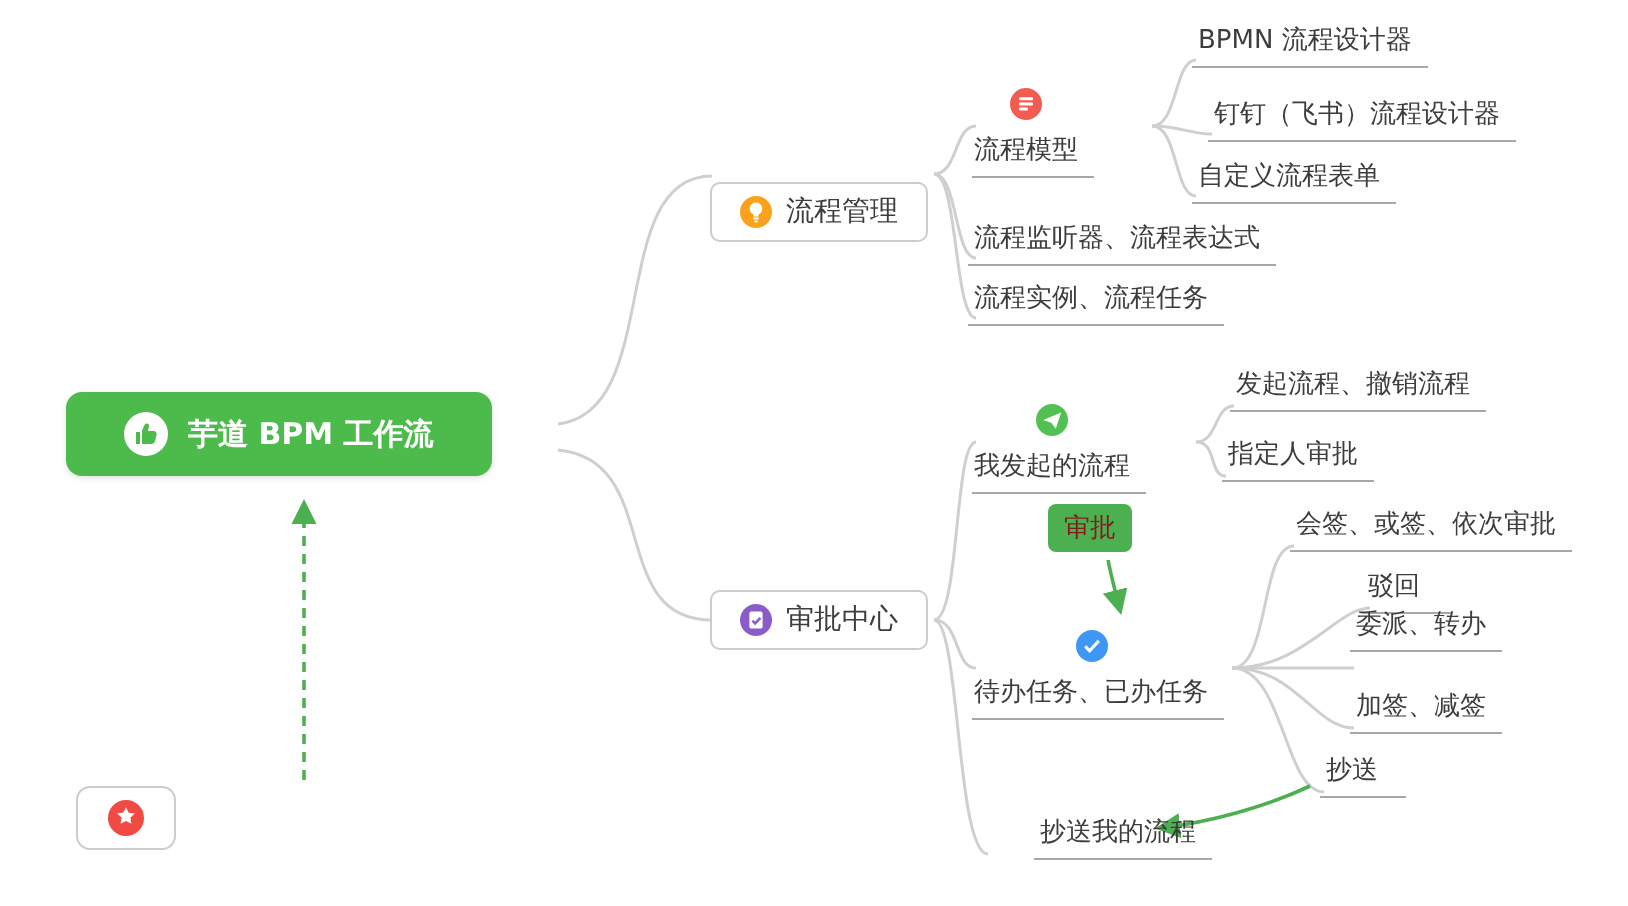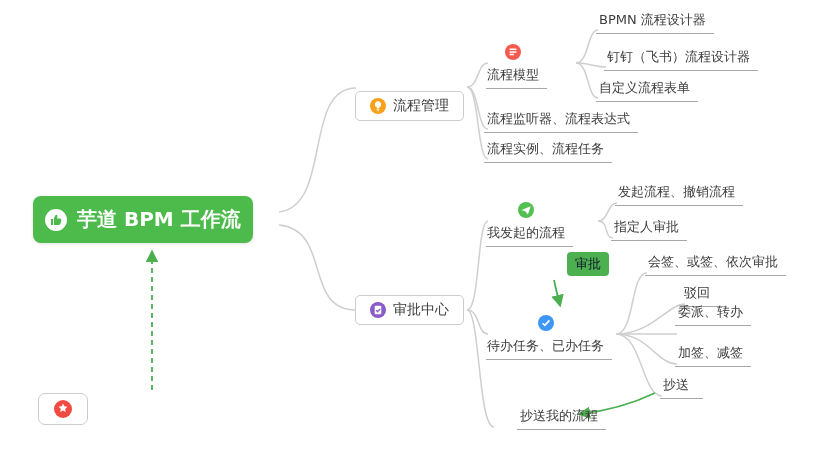--- a/index.html
+++ b/index.html
@@ -13,36 +13,36 @@
   html,body{background:#fff;}
   body{font-family:"DejaVu Sans","Liberation Sans",sans-serif;color:var(--text,#3d3d3d);}
   .canvas{position:relative;width:814px;height:453px;overflow:hidden;background:#fff;}
   .wires{position:absolute;left:0;top:0;width:814px;height:453px;}
   .conn{fill:none;stroke:var(--connector,#cfcfcf);stroke-width:1.5;}
   .garrow{fill:none;stroke:var(--arrow-green,#4CAF50);stroke-width:1.8;}
   .dashed{stroke-dasharray:5 4;}
   .ah-fill{fill:var(--arrow-green,#4CAF50);}
 
   .root{position:absolute;left:33px;top:196px;display:flex;align-items:center;gap:10px;
-    background:var(--root-bg,#4CBB4C);color:#fff;border-radius:8px;padding:10px 12px;
-    font-size:20px;font-weight:bold;white-space:nowrap;box-shadow:0 1px 3px rgba(0,0,0,.12);}
+    background:var(--root-bg,#4CBB4C);color:#fff;border-radius:8px;padding:10px 29px;
+    font-size:15px;font-weight:bold;white-space:nowrap;box-shadow:0 1px 3px rgba(0,0,0,.12);}
   .root .icon svg{display:block;}
 
   .box{position:absolute;display:flex;align-items:center;gap:7px;background:#fff;
     border:1px solid var(--box-border,#ccc);border-radius:5px;padding:5px 14px;
     font-size:14px;white-space:nowrap;}
   .box .icon svg{display:block;}
 
   .leaf{position:absolute;font-size:13px;color:var(--text,#3d3d3d);white-space:nowrap;
     padding:1px 8px 4px 3px;border-bottom:1.5px solid var(--underline,#a8a8a8);}
   .leaf.with-icon{display:flex;align-items:center;gap:6px;padding-left:1px;flex-direction:column;}
   .leaf .icon svg{display:block;}
 
-  .badge{position:absolute;left:567px;top:252px;background:var(--badge-bg,#4CAF50);
-    color:#0f172a;font-size:13px;padding:3px 8px;border-radius:4px;white-space:nowrap;text-align:right;}
+  .badge{position:absolute;left:524px;top:252px;background:var(--badge-bg,#4CAF50);
+    color:#7f1d1d;font-size:13px;padding:3px 8px;border-radius:4px;white-space:nowrap;text-align:right;}
 </style>
 </head>
 <body>
 
 <div class="canvas">
 
   <svg class="wires" viewBox="0 0 814 453" xmlns="http://www.w3.org/2000/svg">
     <defs>
       <marker id="ah" viewBox="0 0 10 10" refX="8" refY="5" markerWidth="7" markerHeight="7" orient="auto-start-reverse">
         <path d="M0,0 L10,5 L0,10 z" class="ah-fill"></path>

